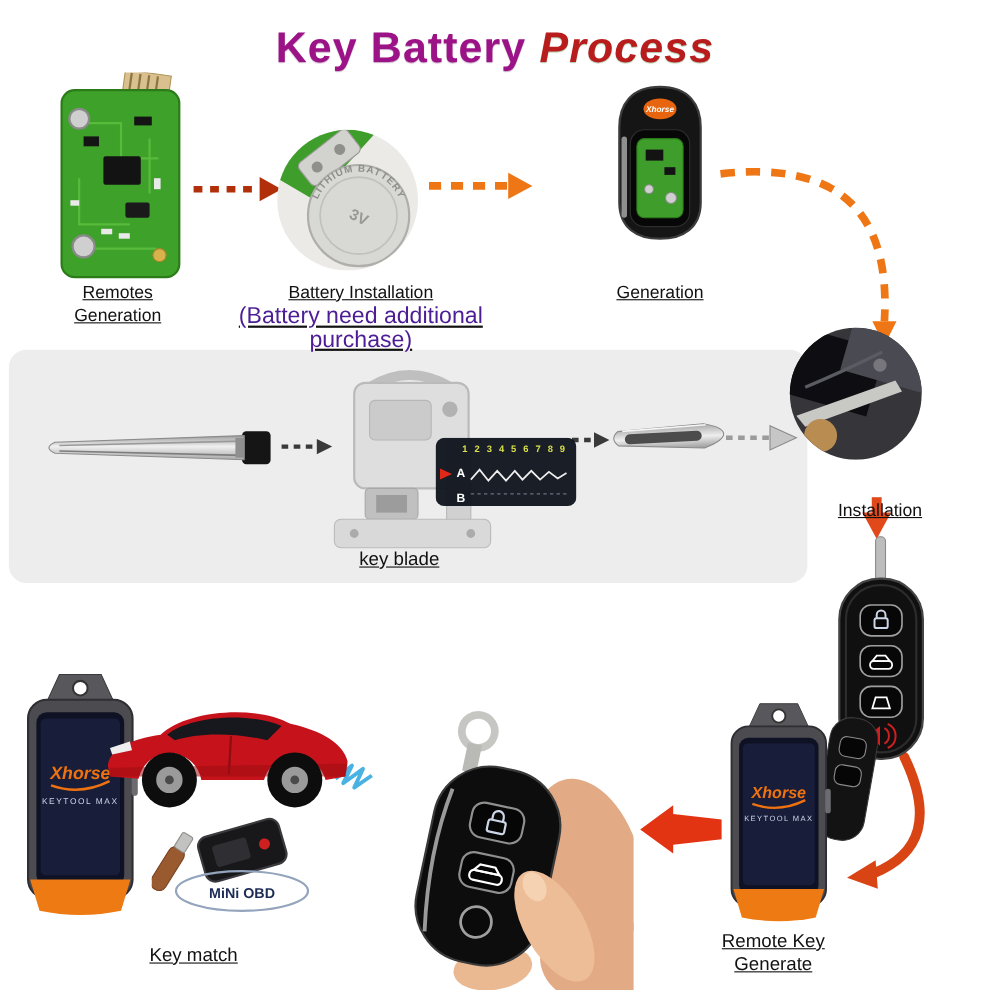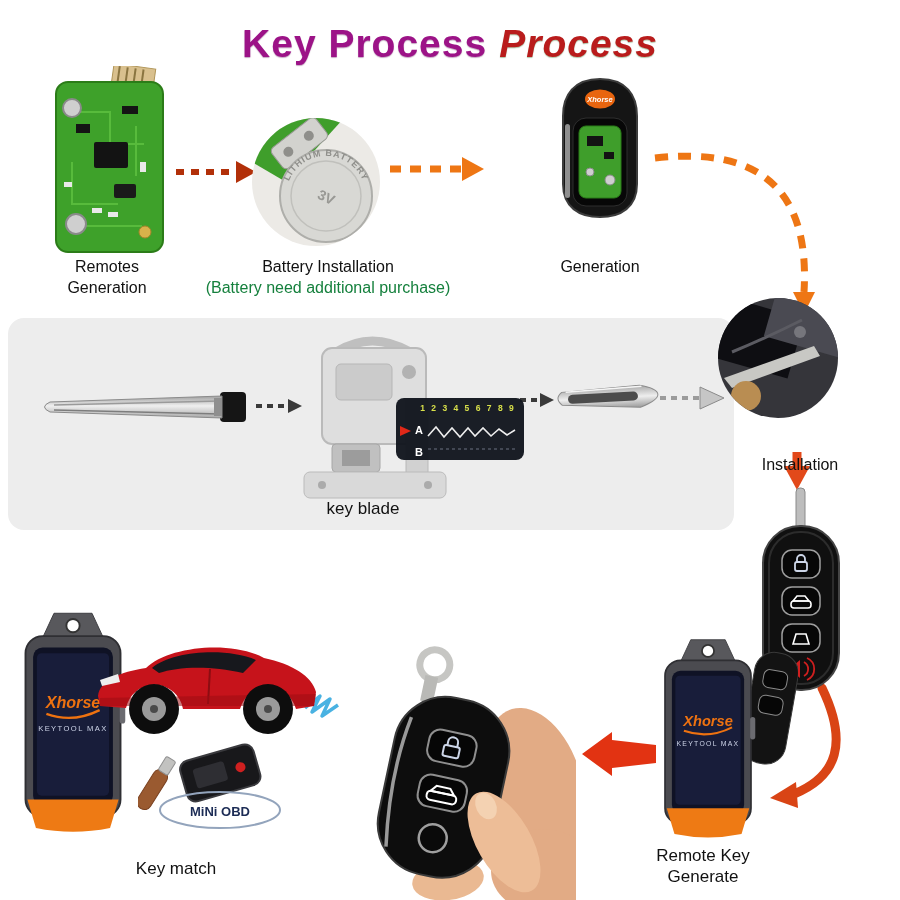--- a/index.html
+++ b/index.html
@@ -3,33 +3,33 @@
 <meta charset="utf-8">
 <style>
   html,body{margin:0;padding:0;background:#ffffff;}
   #canvas{position:relative;width:900px;height:900px;background:#ffffff;overflow:hidden;
           font-family:"Liberation Sans",sans-serif;color:#111;}
   .abs{position:absolute;}
   .title{position:absolute;left:0;right:0;top:22px;text-align:center;
          font-size:39px;font-weight:bold;letter-spacing:1px;}
   .t1{color:#9c1387;text-shadow:0 1px 1px rgba(90,5,80,.35);}
   .t2{color:#b91c1c;margin-left:12px;text-shadow:0 1px 1px rgba(20,90,5,.35);font-style:italic;}
-  .label{position:absolute;text-align:center;font-size:16px;line-height:21px;color:#111;}
+  .label{position:absolute;text-align:center;font-size:16px;line-height:21px;color:#111;text-decoration:underline;}
   .label.big{font-size:17px;}
-  .label .red{color:#15803d;font-size:16px;}
+  .label .red{color:#4c1d95;font-size:21px;}
   .pre{white-space:pre-wrap;}
   svg text{font-family:"Liberation Sans",sans-serif;}
 </style>
 </head>
 <body>
 
 <div id="canvas">
 
   <div class="title">
-    <span class="t1">Key Process</span><span class="t2">Process</span>
+    <span class="t1">Key Battery</span><span class="t2">Process</span>
   </div>
 
   <div class="abs" style="left:8px;top:318px;width:726px;height:212px;background:#ededed;border-radius:16px;"></div>
 
   <svg class="abs" style="left:0;top:0;width:900px;height:900px;" viewBox="0 0 900 900">
     <g>
       <line x1="176" y1="172" x2="236" y2="172" stroke="#b23009" stroke-width="6" stroke-dasharray="8 7"></line>
       <polygon points="236,161 256,172 236,183" fill="#b23009"></polygon>
     </g>
     <g>

